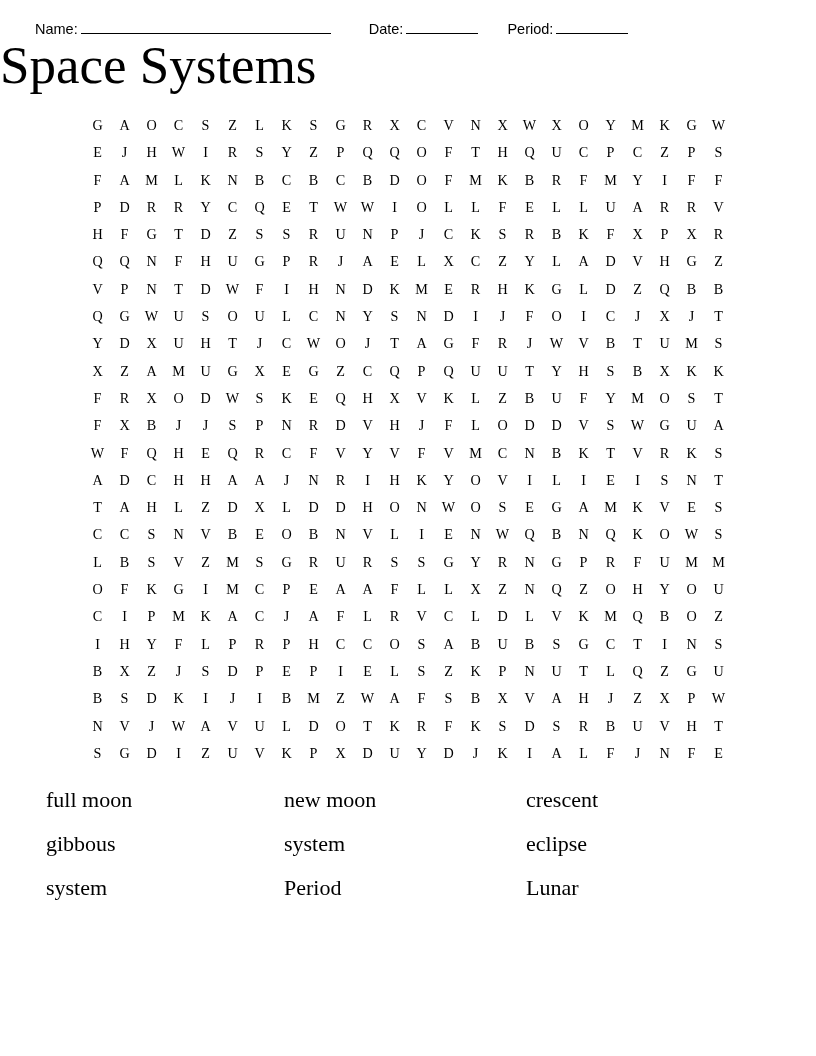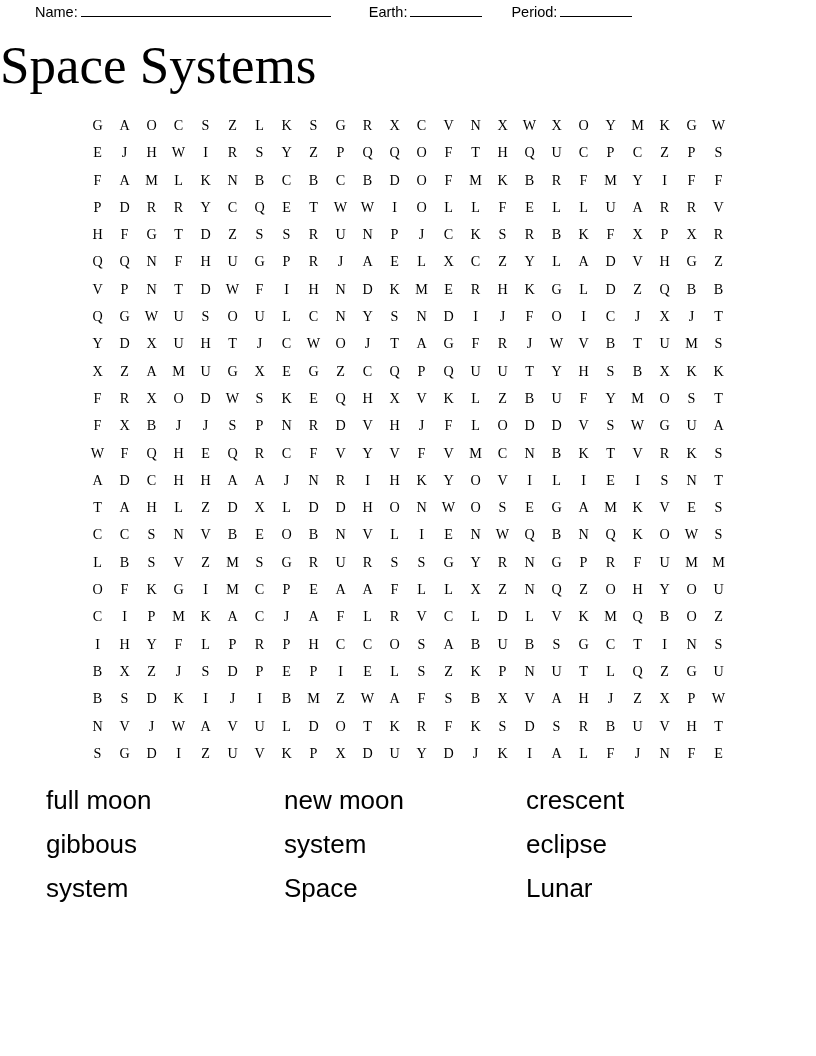--- a/index.html
+++ b/index.html
@@ -21,21 +21,21 @@
     position: absolute;
     top: 0px;
     left: 0px;
     width: 816px;
     height: 26px;
     display: flex;
     align-items: flex-start;
     font-family: "Liberation Sans", "DejaVu Sans", sans-serif;
     font-size: 14.5px;
     line-height: 18px;
-    padding-top: 3px;
+    padding-top: 20px;
     box-sizing: border-box;
   }
   .hdr-field {
     display: flex;
     align-items: baseline;
     white-space: nowrap;
   }
   .hdr-label { }
   .rule {
     display: inline-block;
@@ -88,38 +88,38 @@
   .wordlist {
     position: absolute;
     top: 778px;
     left: 46px;
     width: 730px;
     display: grid;
     grid-template-columns: 238px 242px 250px;
     row-gap: 0px;
   }
   .word {
-    font-family: Liberation Sans, sans-serif;
-    font-size: 26px;
+    font-family: Liberation Serif, serif;
+    font-size: 22px;
     line-height: 44px;
     height: 44px;
     white-space: nowrap;
   }
   .word.empty { visibility: hidden; }
 </style>
 </head>
 <body>
 
 <div class="header-row">
   <div class="hdr-field sp-name">
     <span class="hdr-label">Name:</span>
     <span class="rule rule-name"></span>
   </div>
   <div class="hdr-field sp-date">
-    <span class="hdr-label">Earth:</span>
+    <span class="hdr-label">Date:</span>
     <span class="rule rule-date"></span>
   </div>
   <div class="hdr-field sp-period">
     <span class="hdr-label">Period:</span>
     <span class="rule rule-period"></span>
   </div>
 </div>
 
 <div class="title">Space Systems</div>
 
@@ -703,17 +703,17 @@
   </div>
 
 <div class="wordlist">
     <div class="word">full moon</div>
     <div class="word">new moon</div>
     <div class="word">crescent</div>
     <div class="word">gibbous</div>
     <div class="word">system</div>
     <div class="word">eclipse</div>
     <div class="word">system</div>
-    <div class="word">Space</div>
+    <div class="word">Period</div>
     <div class="word">Lunar</div>
     <div class="word empty"></div>
     <div class="word empty"></div>
   </div>
 
 </body></html>

